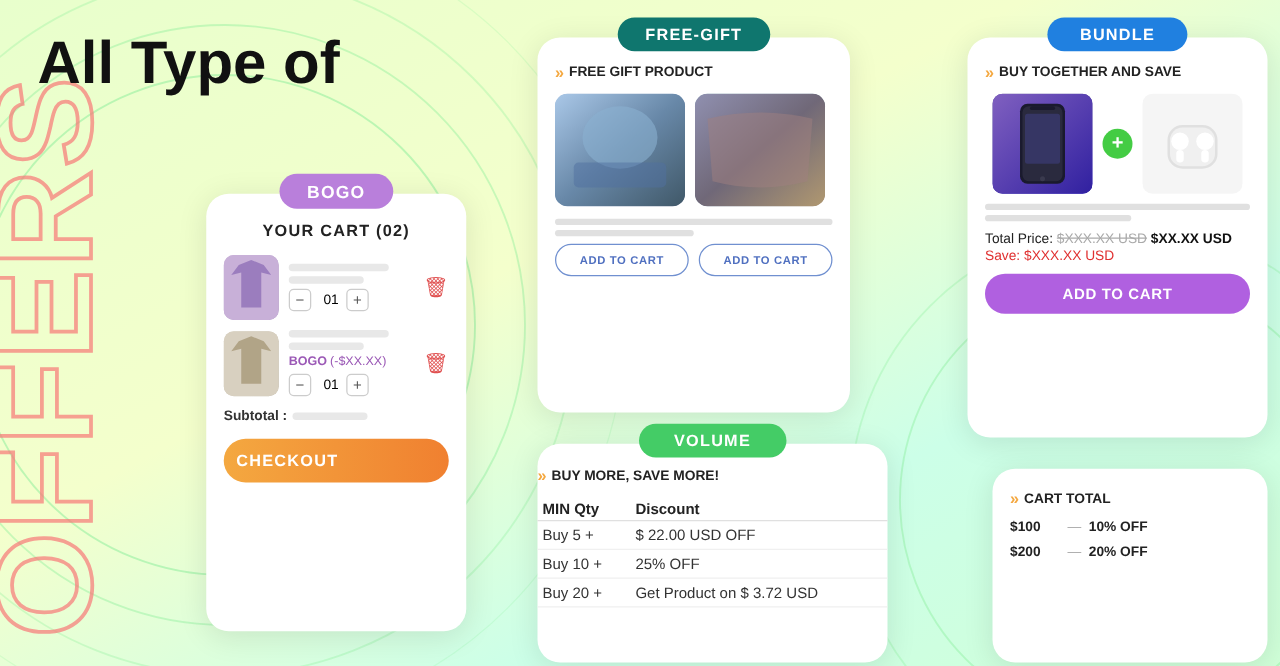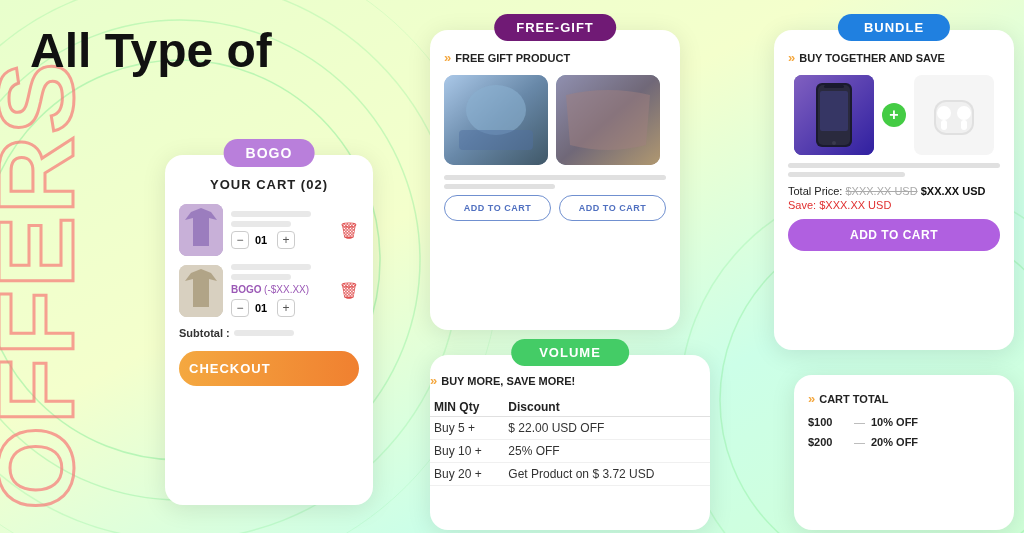--- a/index.html
+++ b/index.html
@@ -136,23 +136,23 @@
       border: 1.5px solid #ccc;
       background: white;
       display: flex;align-items:center;justify-content:center;
       font-size: 12px;
       cursor: pointer;
       color: #555;
     }
 
     .qty-num {
       font-size: 11px;
-      font-weight: 700;
+      font-weight: 400;
       min-width: 16px;
-      text-align: left;
+      text-align: right;
     }
 
     .trash-icon {
       color: #e05050;
       font-size: 16px;
       cursor: pointer;
     }
 
     .bogo-tag {
       font-size: 10px;
@@ -207,21 +207,21 @@
       width: 250px;
       height: 300px;
       padding: 16px 14px;
     }
 
     .free-gift-badge {
       position: absolute;
       top: -16px;
       left: 50%;
       transform: translateX(-50%);
-      background: #701a75;
+      background: #0f766e;
       color: white;
       font-weight: 800;
       font-size: 13px;
       padding: 6px 22px;
       border-radius: 20px;
       letter-spacing: 1px;
       white-space: nowrap;
     }
 
     .section-label {

